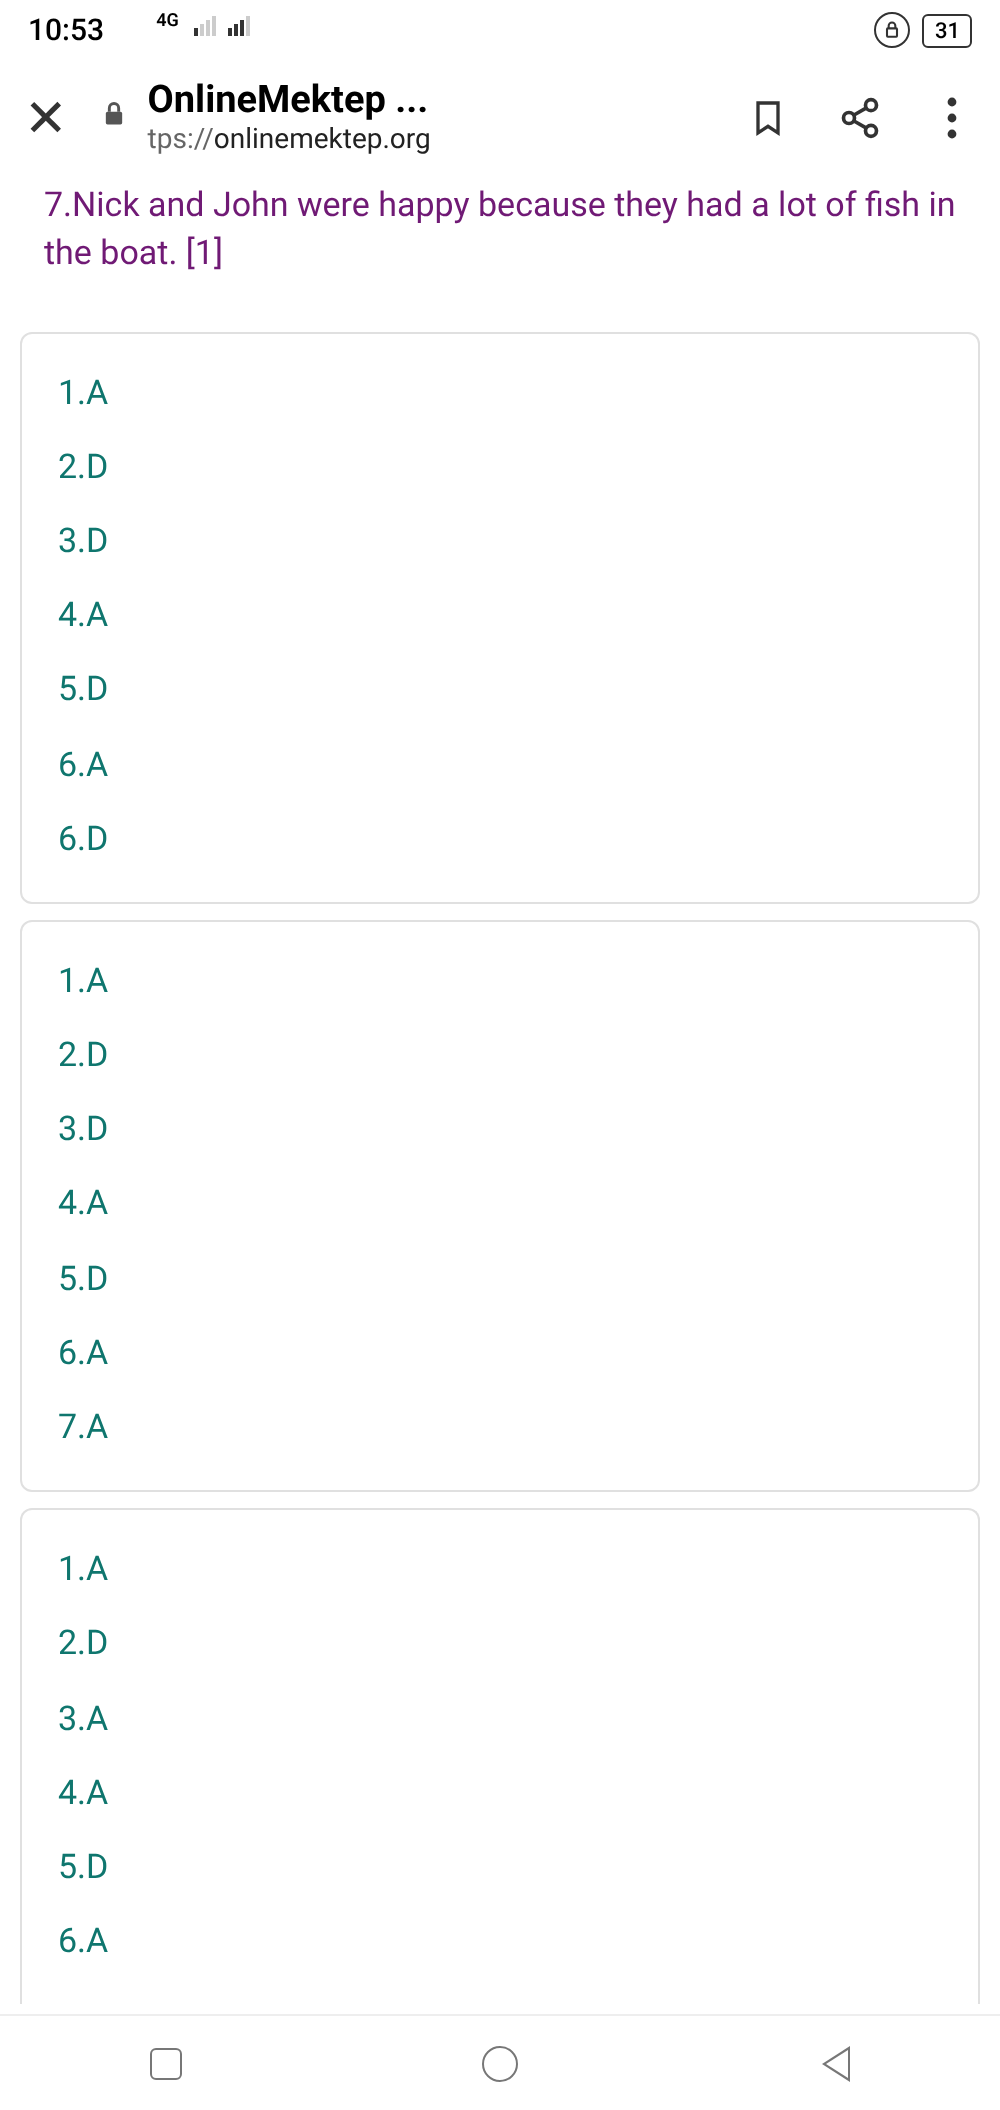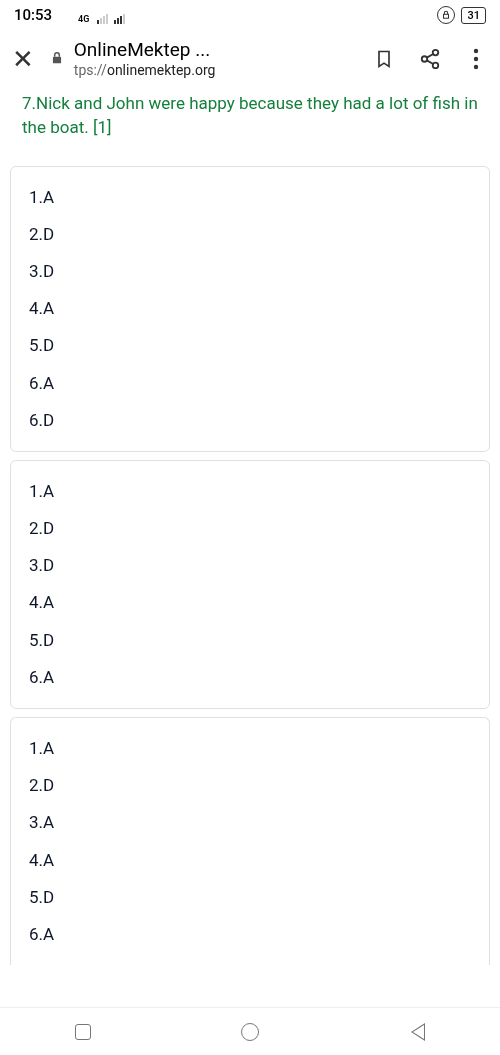--- a/index.html
+++ b/index.html
@@ -19,21 +19,21 @@
       justify-content: space-between;
       align-items: center;
       padding: 4px 14px;
       height: 30px;
       font-size: 15px;
       font-weight: 500;
       color: #000;
     }
     .status-left {
       display: flex;
-      align-items: flex-end;
+      align-items: flex-start;
       gap: 6px;
     }
     .status-right {
       display: flex;
       align-items: flex-end;
       gap: 6px;
     }
     .signal-group {
       display: flex;
       align-items: flex-end;
@@ -94,21 +94,21 @@
       font-size: 14px;
       color: #555;
     }
     .url-text {
       display: flex;
       flex-direction: column;
       line-height: 1.2;
     }
     .site-title {
       font-size: 19px;
-      font-weight: 400;
+      font-weight: 700;
       color: #000;
     }
     .site-url {
       font-size: 14px;
       color: #666;
     }
     .url-dark {
       color: #222;
       margin-top: 48px;
     }
@@ -130,39 +130,39 @@
     }
     .cut-text {
       padding: 2px 22px 8px 22px;
       font-size: 17px;
       color: #333;
       letter-spacing: 0.5px;
     }
     .question-text {
       padding: 4px 22px 18px 22px;
       font-size: 17px;
-      color: #15803d;
+      color: #701a75;
       line-height: 1.4;
     }
     .answer-card {
       margin: 8px 10px;
       border: 1px solid #e0e0e0;
       border-radius: 6px;
       background: #fff;
       padding: 12px 18px;
     }
     .answer-card.cut {
       border-bottom: none;
       border-bottom-left-radius: 0;
       border-bottom-right-radius: 0;
       margin-bottom: 0;
     }
     .answer-item {
       font-size: 17px;
-      color: #0f172a;
+      color: #0f766e;
       padding: 5px 0;
       line-height: 1.6;
     }
     .nav-bar {
       position: absolute;
       bottom: 0;
       left: 0;
       right: 0;
       height: 48px;
       display: flex;
@@ -309,20 +309,21 @@
       <div class="answer-item">6.D</div>
     </div>
 
     <div class="answer-card">
       <div class="answer-item">1.A</div>
       <div class="answer-item">2.D</div>
       <div class="answer-item">3.D</div>
       <div class="answer-item">4.A</div>
       <div class="answer-item">5.D</div>
       <div class="answer-item">6.A</div>
+      <div class="answer-item">7.A</div>
     </div>
 
     <div class="answer-card cut">
       <div class="answer-item">1.A</div>
       <div class="answer-item">2.D</div>
       <div class="answer-item">3.A</div>
       <div class="answer-item">4.A</div>
       <div class="answer-item">5.D</div>
       <div class="answer-item">6.A</div>
     </div>

